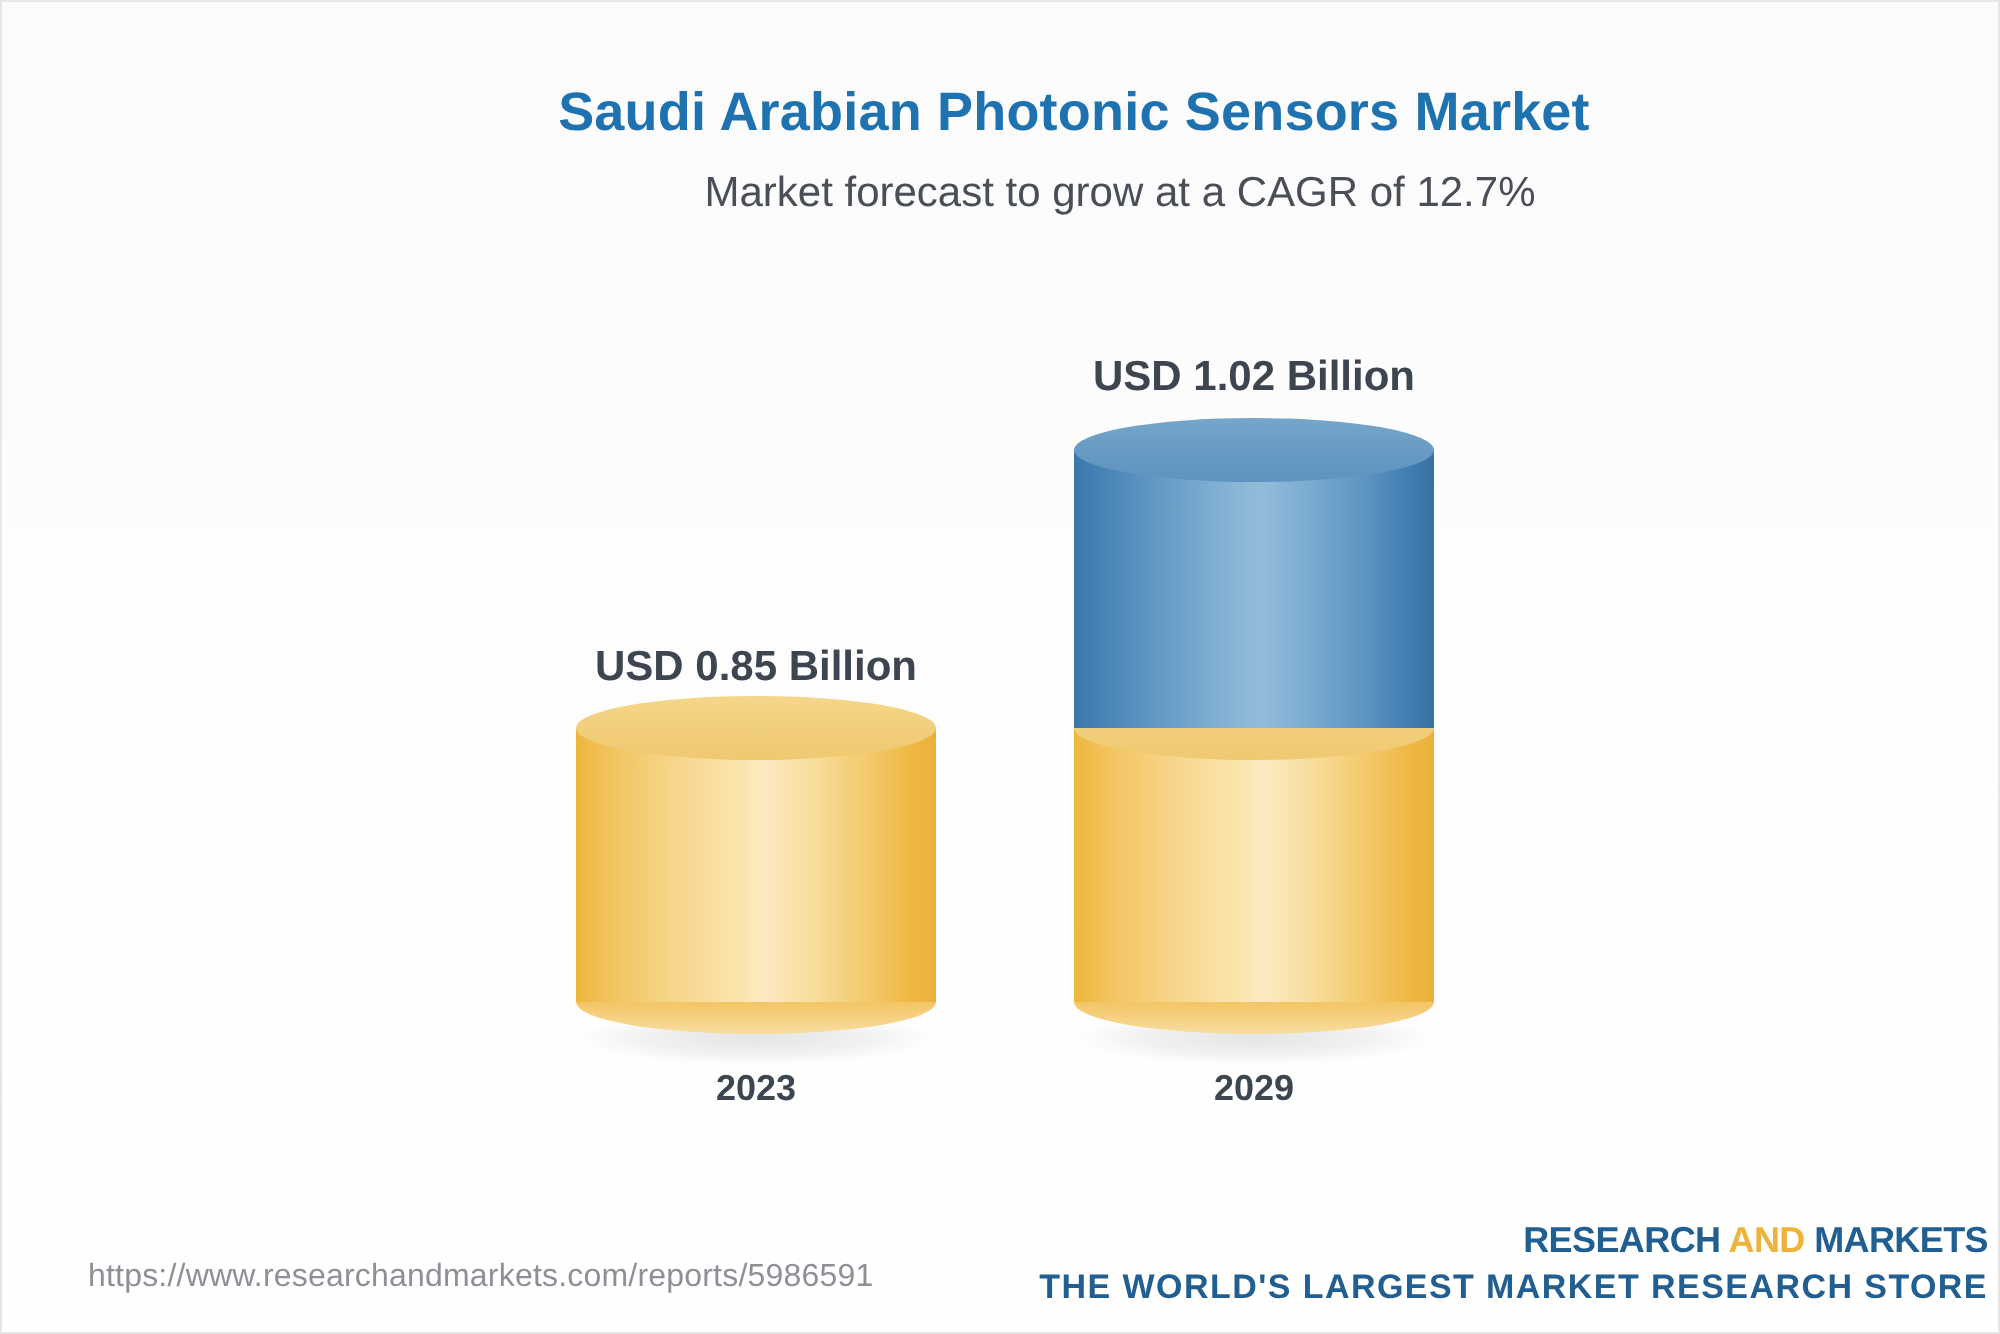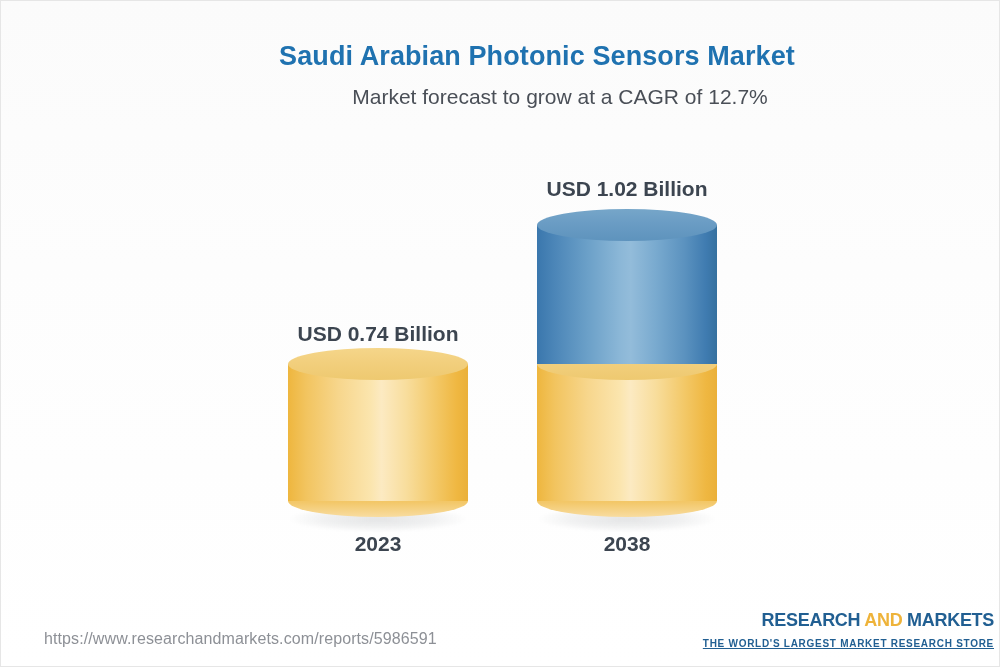--- a/index.html
+++ b/index.html
@@ -145,21 +145,21 @@
   }
   .seg.yellow .seg-bottomcap {
     background: linear-gradient(180deg, #eeb63e 0%, #f3c86a 55%, #f8dca0 100%);
   }
 
   .axis-label {
     position: absolute;
     left: 0;
     width: 200px;
     text-align: center;
-    font-size: 21px;
+    font-size: 18px;
     font-weight: bold;
     color: #3c4550;
     line-height: 26px;
   }
 
   
   .footer {
     position: absolute;
     left: 0;
     bottom: 0;
@@ -186,44 +186,43 @@
     font-weight: bold;
     color: #215f92;
     letter-spacing: -0.3px;
     line-height: 30px;
     white-space: nowrap;
   }
   .brand-name .and {
     color: #eeb33a;
   }
   .brand-tagline {
-    font-size: 10px;
+    font-size: 17px;
     font-weight: bold;
     color: #215f92;
     letter-spacing: 0.72px;
     line-height: 16px;
     white-space: nowrap;
     margin-top: 1px;
-    text-decoration: underline;
   }
 </style>
 </head>
 <body>
 
 <div class="infographic">
 
   <div class="header">
     <h1 class="chart-title">Saudi Arabian Photonic Sensors Market</h1>
     <p class="chart-subtitle">Market forecast to grow at a CAGR of 12.7%</p>
   </div>
 
   <div class="plot">
 
     <div class="bar-group g2023">
-      <div class="value-label" style="top:0px;">USD 0.74 Billion</div>
+      <div class="value-label" style="top:0px;">USD 0.85 Billion</div>
 
       <div class="cylinder">
         <div class="cyl-shadow" style="top:205px;"></div>
         <div class="seg yellow">
           <div class="seg-bottomcap" style="top:184px;"></div>
           <div class="seg-body" style="top:63px; height:137px;"></div>
           <div class="seg-top" style="top:47px;"></div>
         </div>
       </div>
 
@@ -241,21 +240,21 @@
           <div class="seg-body" style="top:208px; height:137px;"></div>
           <div class="seg-top" style="top:192px;"></div>
         </div>
 
         <div class="seg blue">
           <div class="seg-body" style="top:69px; height:139px;"></div>
           <div class="seg-top" style="top:53px;"></div>
         </div>
       </div>
 
-      <div class="axis-label" style="top:375px;">2038</div>
+      <div class="axis-label" style="top:375px;">2029</div>
     </div>
 
   </div>
 
   <div class="footer">
     <div class="source-url">https://www.researchandmarkets.com/reports/5986591</div>
 
     <div class="brand">
       <div class="brand-name">
         <span>RESEARCH</span>

